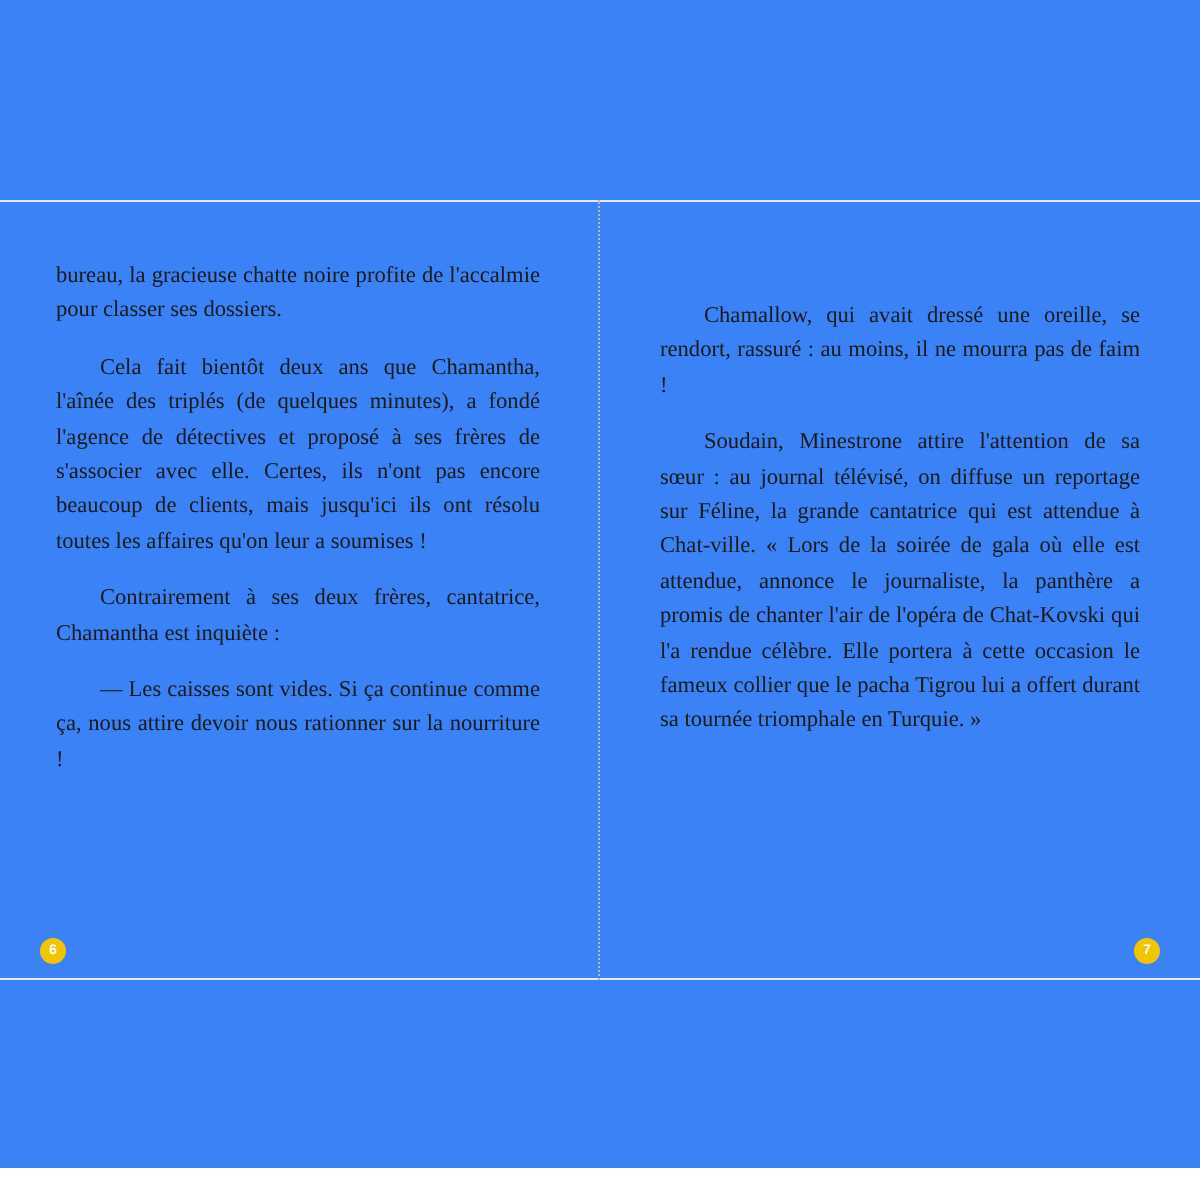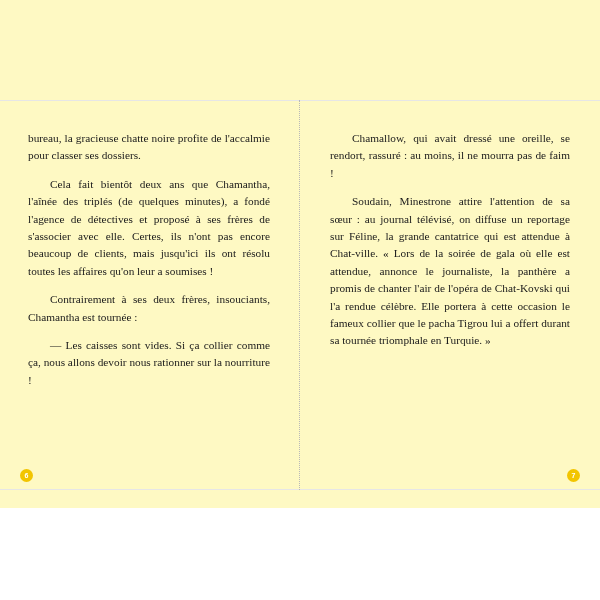--- a/index.html
+++ b/index.html
@@ -12,37 +12,38 @@
     height: 600px;
     font-family: "Liberation Serif", serif;
     color: #1a1a1a;
     overflow: hidden;
   }
   #book-spread {
     position: absolute;
     left: 0;
     top: 0;
     width: 600px;
-    height: 508px;
-    background: #fef9c3;
+    height: 584px;
+    background: #3b82f6;
   }
   .page-area {
     position: absolute;
     top: 100px;
     width: 300px;
     height: 390px;
     box-sizing: border-box;
   }
   .page-left {
     left: 0;
     padding: 30px 30px 0 28px;
   }
   .page-right {
     left: 300px;
     padding: 30px 30px 0 30px;
+    margin-top: 20px;
   }
   .gutter {
     position: absolute;
     left: 299px;
     top: 100px;
     width: 0;
     height: 390px;
     border-left: 1px dotted #b8b8b8;
   }
   .page-top-rule {
@@ -106,22 +107,22 @@
 
 <div id="book-spread">
 
   <div class="page-top-rule"></div>
   <div class="page-bottom-rule"></div>
   <div class="gutter"></div>
 
   <div class="page-area page-left">
     <p class="para">bureau, la gracieuse chatte noire profite de l'accalmie pour classer ses dossiers.</p>
     <p class="para indent">Cela fait bientôt deux ans que Chamantha, l'aînée des triplés (de quelques minutes), a fondé l'agence de détectives et proposé à ses frères de s'associer avec elle. Certes, ils n'ont pas encore beaucoup de clients, mais jusqu'ici ils ont résolu toutes les affaires qu'on leur a soumises !</p>
-    <p class="para indent">Contrairement à ses deux frères, insouciants, Chamantha est tournée :</p>
-    <p class="para dialogue">— Les caisses sont vides. Si ça collier comme ça, nous allons devoir nous rationner sur la nourriture !</p>
+    <p class="para indent">Contrairement à ses deux frères, cantatrice, Chamantha est inquiète :</p>
+    <p class="para dialogue">— Les caisses sont vides. Si ça continue comme ça, nous attire devoir nous rationner sur la nourriture !</p>
   </div>
 
   <div class="page-area page-right">
     <p class="para indent">Chamallow, qui avait dressé une oreille, se rendort, rassuré : au moins, il ne mourra pas de faim !</p>
     <p class="para indent">Soudain, Minestrone attire l'attention de sa sœur : au journal télévisé, on diffuse un reportage sur Féline, la grande cantatrice qui est attendue à Chat-ville. « Lors de la soirée de gala où elle est attendue, annonce le journaliste, la panthère a promis de chanter l'air de l'opéra de Chat-Kovski qui l'a rendue célèbre. Elle portera à cette occasion le fameux collier que le pacha Tigrou lui a offert durant sa tournée triomphale en Turquie. »</p>
   </div>
 
   <div class="folio folio-left">6</div>
   <div class="folio folio-right">7</div>
 

